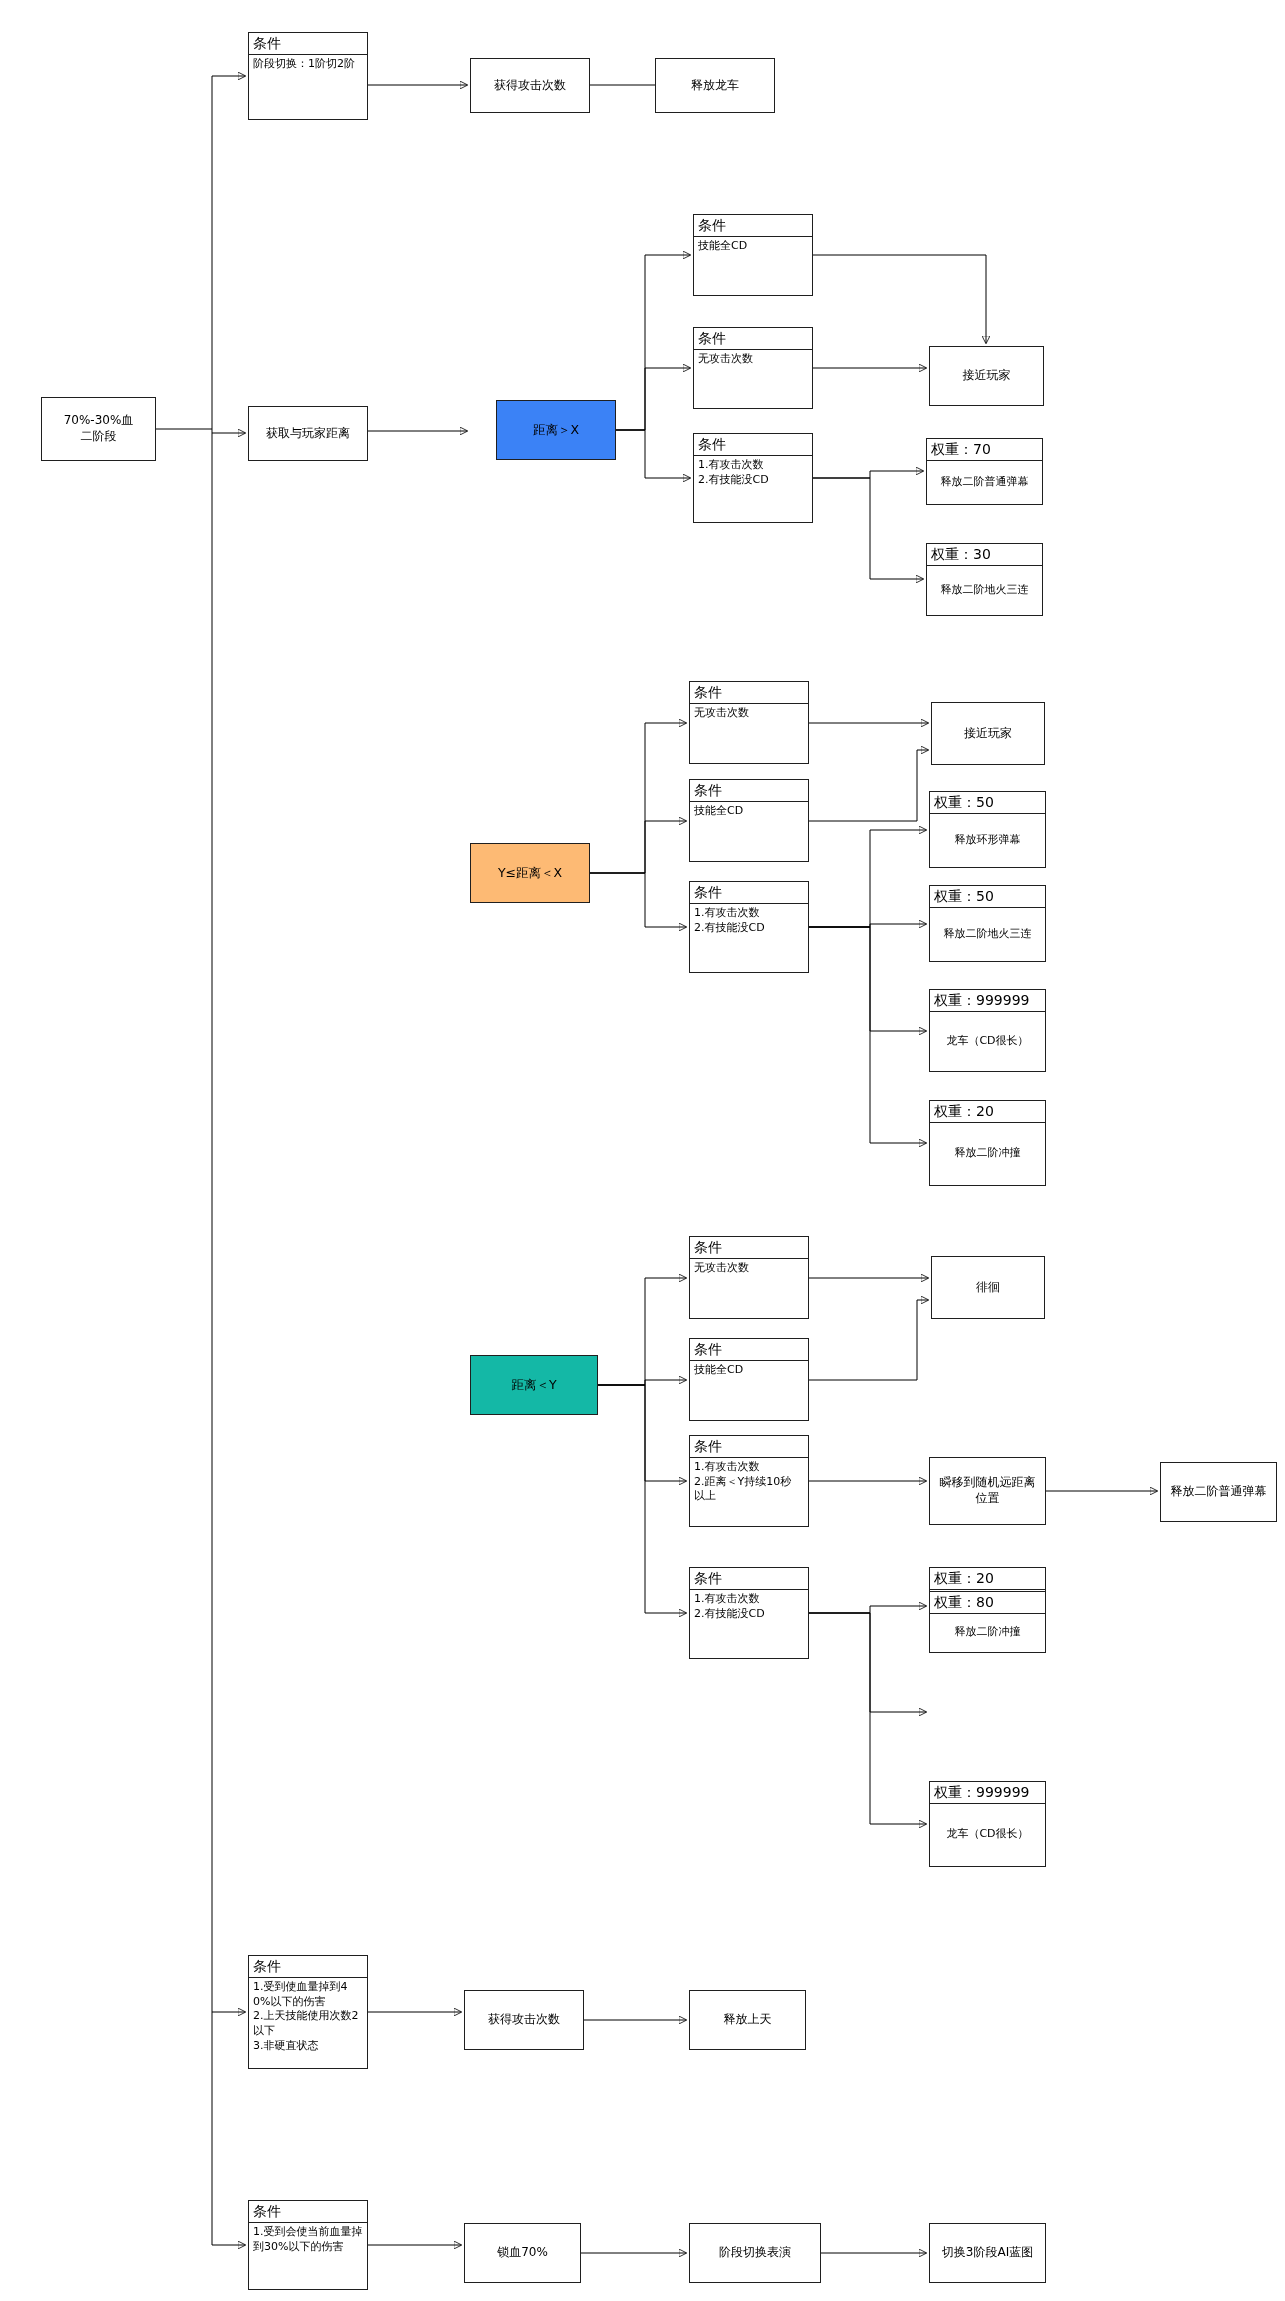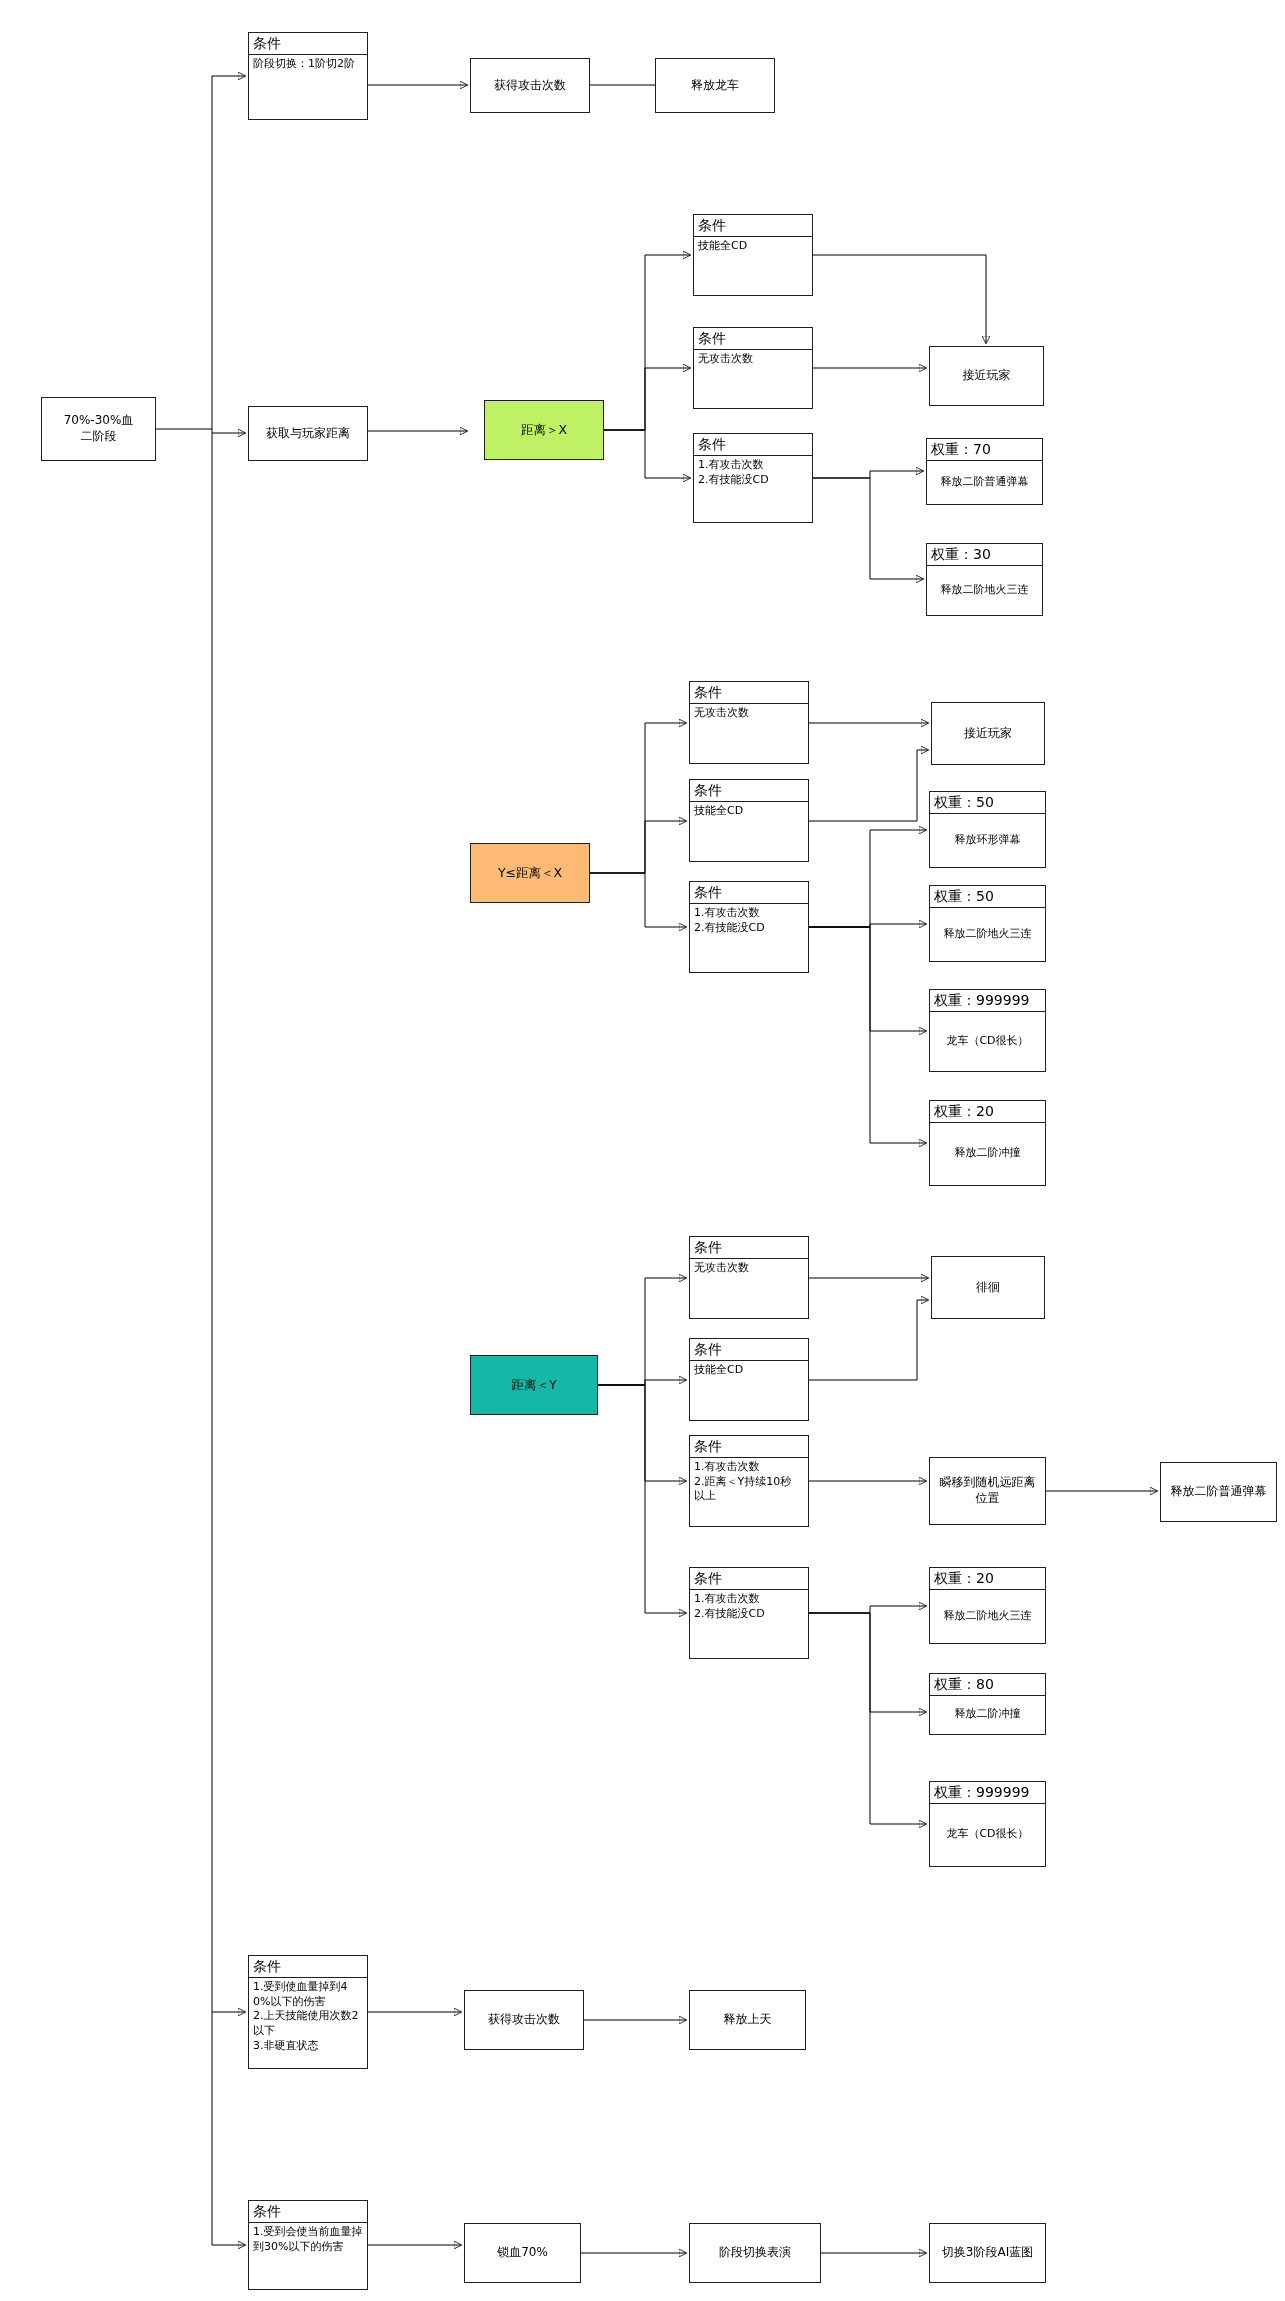--- a/index.html
+++ b/index.html
@@ -105,21 +105,21 @@
 二阶段</div>
 
   <div class="node split cond" style="left:248px;top:32px;width:120px;height:88px">
     <div class="hdr">条件</div>
     <div class="body">阶段切换：1阶切2阶</div>
   </div>
   <div class="node plain" style="left:470px;top:58px;width:120px;height:55px">获得攻击次数</div>
   <div class="node plain" style="left:655px;top:58px;width:120px;height:55px">释放龙车</div>
 
   <div class="node plain" style="left:248px;top:406px;width:120px;height:55px">获取与玩家距离</div>
-  <div class="node decision" style="left: 484px; top: 400px; width: 120px; height: 60px; background: #bef264;">距离＞X</div>
+  <div class="node decision" style="left: 496px; top: 400px; width: 120px; height: 60px; background: #3b82f6;">距离＞X</div>
 
   <div class="node split cond" style="left:693px;top:214px;width:120px;height:82px">
     <div class="hdr">条件</div>
     <div class="body">技能全CD</div>
   </div>
   <div class="node split cond" style="left:693px;top:327px;width:120px;height:82px">
     <div class="hdr">条件</div>
     <div class="body">无攻击次数</div>
   </div>
   <div class="node plain" style="left:929px;top:346px;width:115px;height:60px">接近玩家</div>
@@ -190,21 +190,21 @@
   <div class="node plain" style="left:1160px;top:1462px;width:117px;height:60px">释放二阶普通弹幕</div>
   <div class="node split cond" style="left:689px;top:1567px;width:120px;height:92px">
     <div class="hdr">条件</div>
     <div class="body">1.有攻击次数
 2.有技能没CD</div>
   </div>
   <div class="node split weight" style="left:929px;top:1567px;width:117px;height:77px">
     <div class="hdr">权重：20</div>
     <div class="body">释放二阶地火三连</div>
   </div>
-  <div class="node split weight" style="left:929px;top:1673px;width:117px;height:62px">
+  <div class="node split weight" style="left:929px;top:1591px;width:117px;height:62px">
     <div class="hdr">权重：80</div>
     <div class="body">释放二阶冲撞</div>
   </div>
   <div class="node split weight" style="left:929px;top:1781px;width:117px;height:86px">
     <div class="hdr">权重：999999</div>
     <div class="body">龙车（CD很长）</div>
   </div>
 
   <div class="node split cond" style="left:248px;top:1955px;width:120px;height:114px">
     <div class="hdr">条件</div>

